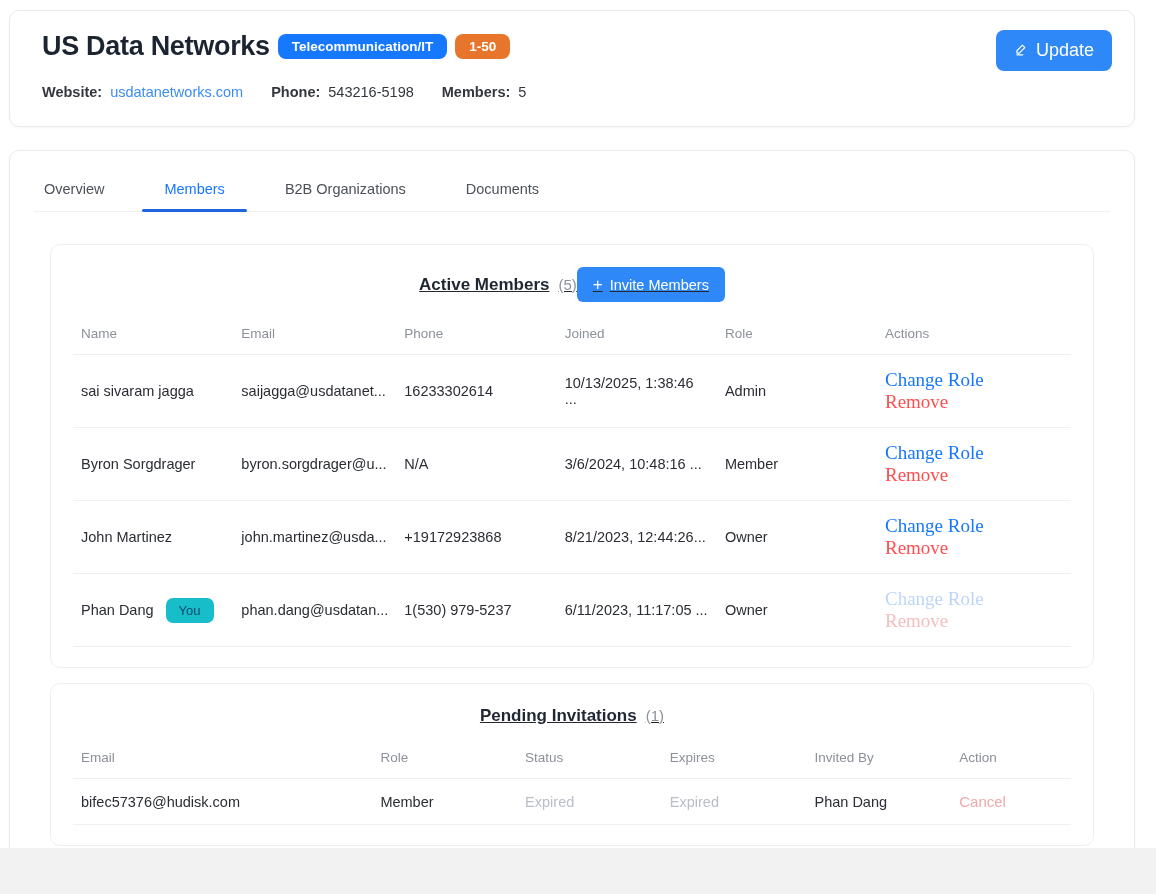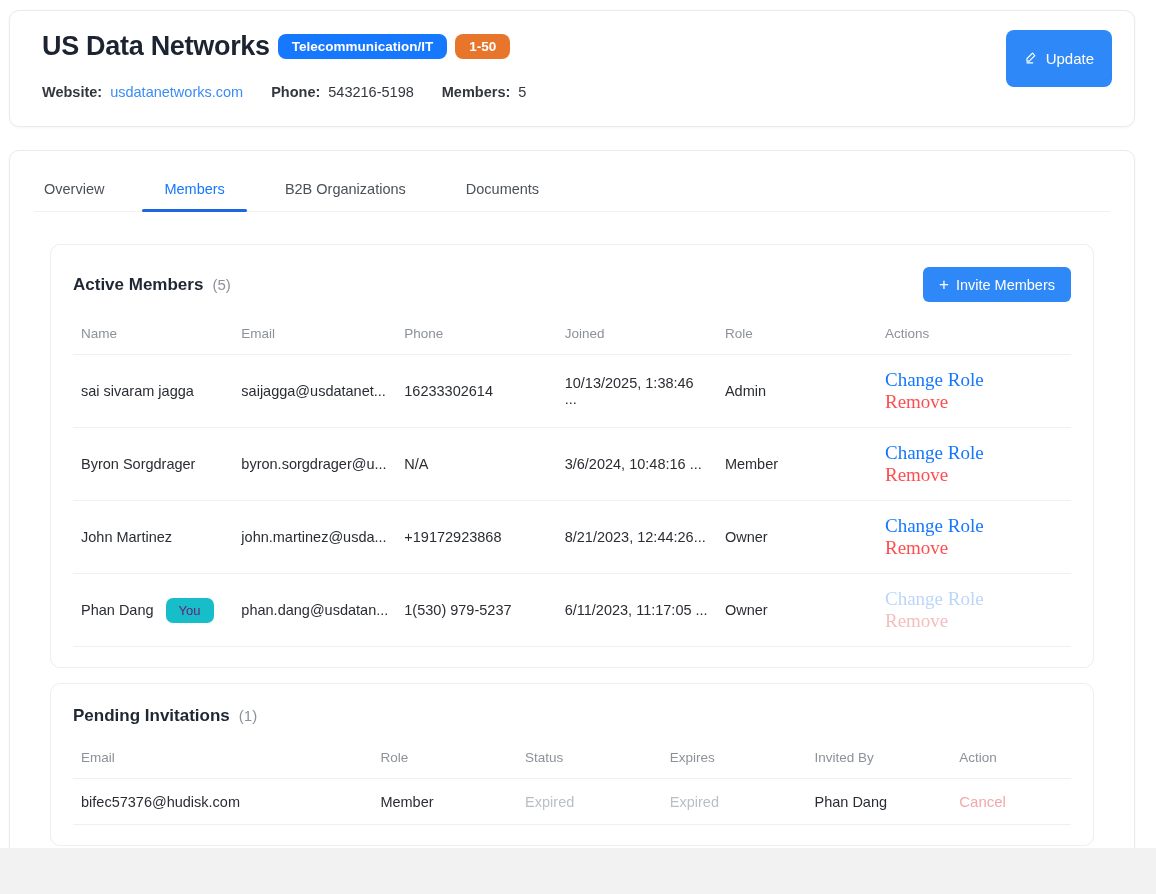--- a/index.html
+++ b/index.html
@@ -25,21 +25,21 @@
   .company-title { font-size: 27px; font-weight: 700; letter-spacing: -0.3px; color: #1b2430; }
   .badge {
     display: inline-block; color: #fff; font-size: 13.5px; font-weight: 600;
     padding: 6px 14px; border-radius: 8px; line-height: 1;
   }
   .badge-industry { background: #1677ff; }
   .badge-size { background: #e8752c; }
   .update-btn {
     position: absolute; right: 22px; top: 19px;
     background: #2f88f7; color: #fff; border: none; cursor: pointer;
-    font-size: 15px; padding: 20px 18px; border-radius: 8px;
+    font-size: 18px; padding: 10px 18px; border-radius: 8px;
     display: inline-flex; align-items: center; gap: 8px;
     font-family: inherit;
   }
   .meta-row { margin-top: 22px; display: flex; align-items: center; gap: 28px; font-size: 14.5px; }
   .meta-item { display: flex; gap: 8px; align-items: baseline; }
   .meta-label { font-weight: 700; color: #33373d; }
   .meta-value { color: #33373d; }
   .meta-link { color: #3b8cf5; text-decoration: none; }
 
   
@@ -56,21 +56,21 @@
   .tab.active { color: #1677ff; font-weight: 500; }
   .tab.active::after {
     content: ""; position: absolute; left: -12px; right: -12px; bottom: -1px;
     height: 3px; background: #1d66e0; border-radius: 2px;
   }
 
   .section-card {
     border: 1px solid #eceef0; border-radius: 10px;
     margin: 32px 40px 0 40px; padding: 22px 22px 20px 22px;
   }
-  .section-head { display: flex; align-items: center; justify-content: space-between; }
+  .section-head { display: flex; align-items: center; justify-content: center; text-decoration: underline; }
   .section-title-wrap { display: flex; align-items: baseline; gap: 9px; }
   .section-title { font-size: 17px; font-weight: 700; color: #1f2733; }
   .section-count { font-size: 15px; color: #8c919a; }
   .invite-btn {
     background: #2f88f7; color: #fff; border: none; cursor: pointer;
     font-size: 14.5px; padding: 9px 16px; border-radius: 6px;
     display: inline-flex; align-items: center; gap: 7px; font-family: inherit;
   }
   .plus-glyph { font-size: 17px; line-height: 1; font-weight: 400; }
 
@@ -81,21 +81,21 @@
   }
   td { font-size: 14.5px; color: #2a2d33; padding: 14px 8px; border-bottom: 1px solid #f0f0f0; }
   .members-table col { width: 16.1%; }
   .members-table col.c-actions { width: 19.5%; }
   .pending-table col.c-email { width: 30%; }
   .pending-table col { width: 14.5%; }
   .pending-table col.c-action { width: 12%; }
 
   .name-cell { display: flex; align-items: center; gap: 12px; }
   .you-badge {
-    background: #17bdc9; color: #701a75; font-size: 13px; font-weight: 500;
+    background: #17bdc9; color: #0c4a6e; font-size: 13px; font-weight: 500;
     padding: 6px 13px; border-radius: 7px; line-height: 1;
   }
   .link-btn {
     background: none; border: none; cursor: pointer; font-family: Liberation Serif, serif;
     font-size: 19px; padding: 0;
   }
   .change-role { color: #1677ff; margin-right: 26px; }
   .remove { color: #ff4d4f; }
   tr.self-row .change-role { color: #bcd6f9; cursor: default; }
   tr.self-row .remove { color: #f6bdbe; cursor: default; }

